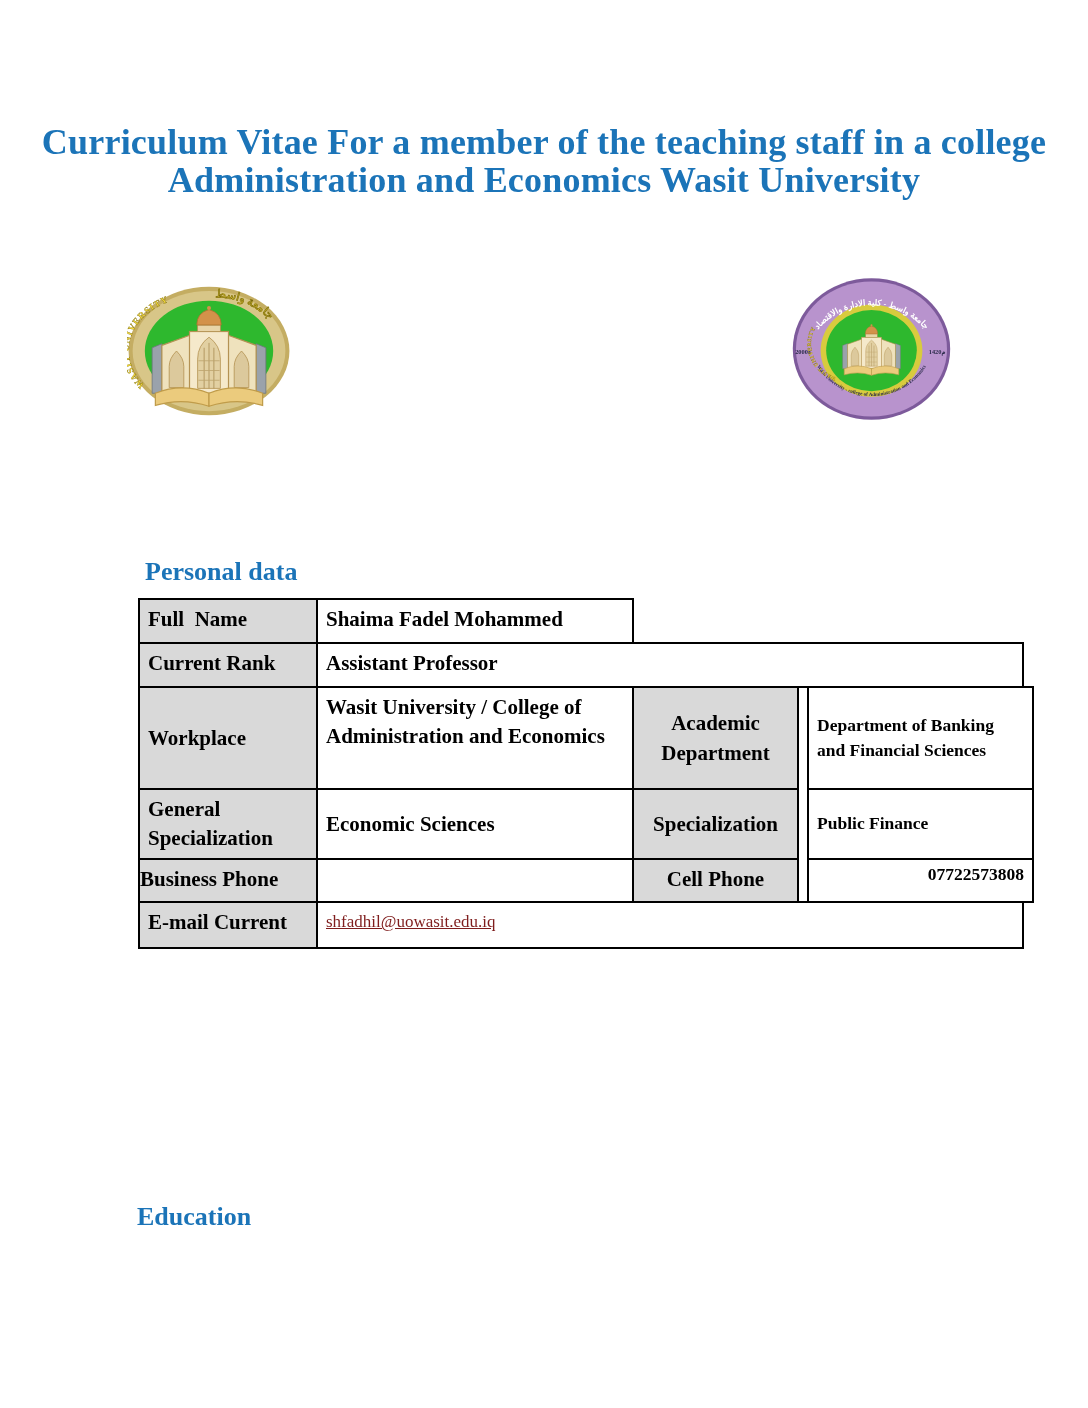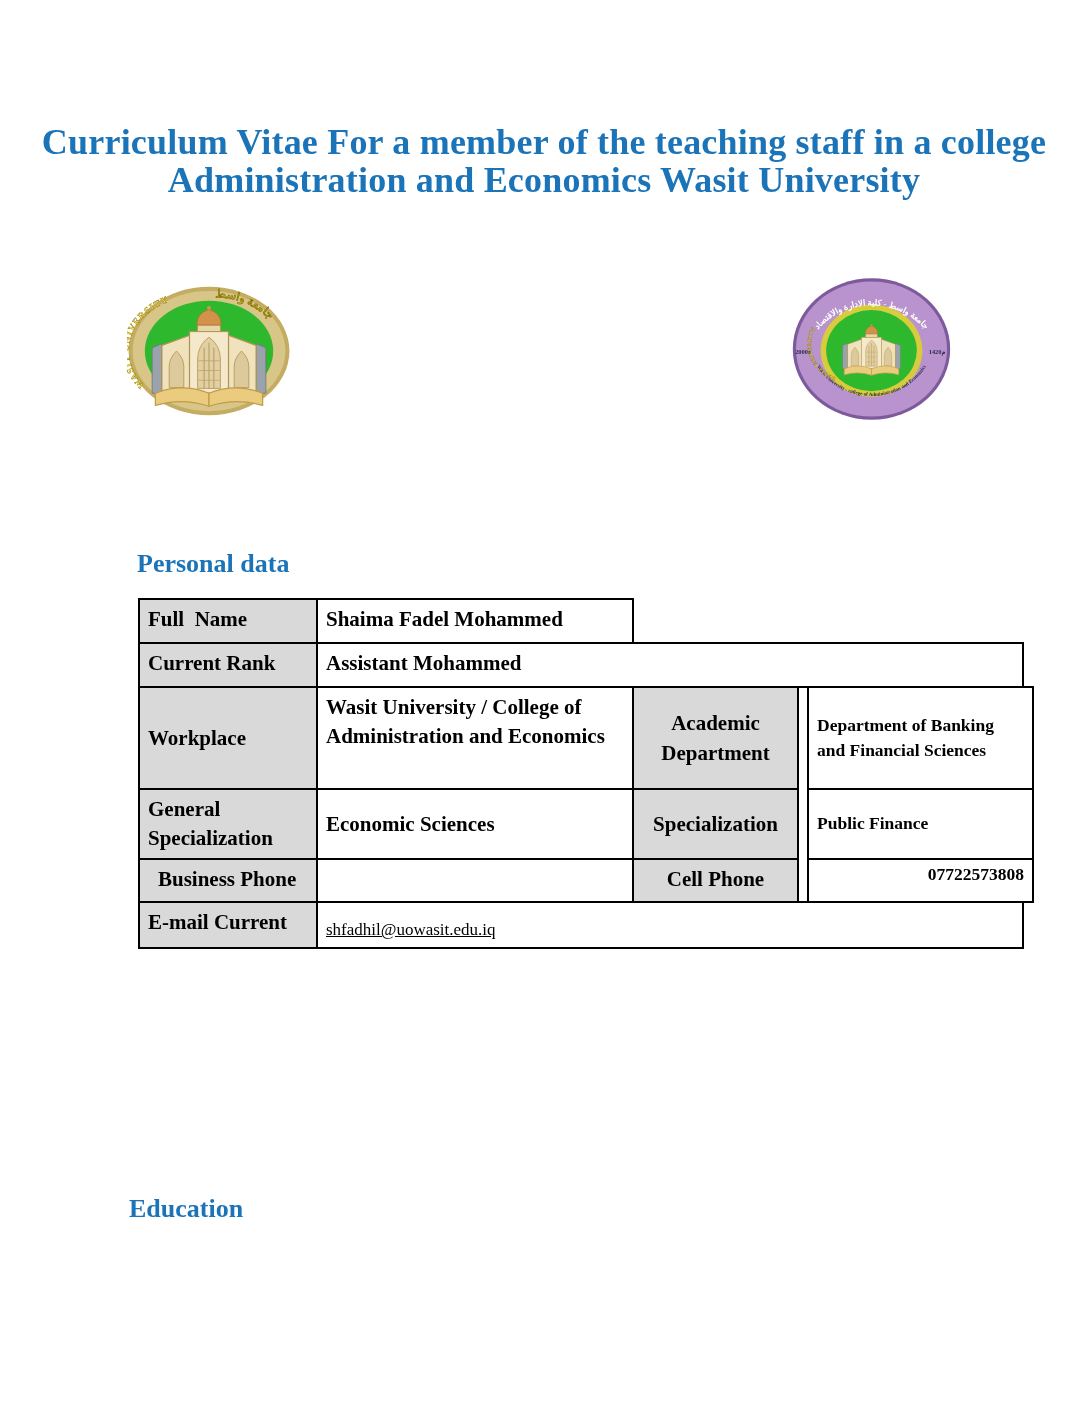--- a/index.html
+++ b/index.html
@@ -6,36 +6,36 @@
   body{width:1088px;height:1408px;position:relative;font-family:"Liberation Serif","DejaVu Serif",serif;}
   .page{position:absolute;inset:0;background:#ffffff;}
 
   .doc-title{position:absolute;left:0;top:123px;width:1088px;text-align:center;
     color:#1b74b8;font-weight:bold;font-size:36px;line-height:38px;letter-spacing:.2px;}
 
   .logo{position:absolute;}
   .logo-left{left:127px;top:286px;width:164px;height:130px;}
   .logo-right{left:792px;top:276px;width:159px;height:146px;}
 
-  .section-heading{position:absolute;color:#1b74b8;font-weight:bold;font-size:26px;margin:0;}
+  .section-heading{position:absolute;color:#1b74b8;font-weight:bold;font-size:26px;margin:8px;}
   .heading-personal{left:137px;top:549px;}
   .heading-education{left:129px;top:1194px;}
 
   .ptable{position:absolute;left:138px;top:598px;width:886px;height:351px;}
   .cell{position:absolute;box-sizing:border-box;border:2px solid #000;
     font-weight:bold;font-size:21px;line-height:1.35;color:#000;
     padding:5px 8px;display:flex;align-items:flex-start;white-space:pre-wrap;}
   .cell.label{background:#d9d9d9;}
   .cell.value{background:#ffffff;}
   .vcenter{align-items:center;}
   .hcenter{justify-content:center;text-align:center;}
   .right{justify-content:flex-end;text-align:right;}
   .small{font-size:17.5px;line-height:1.45;margin-left:10px;}
   .indent{}
-  .email-link{font-size:17px;font-weight:normal;color:#000000;text-decoration:underline;margin-top:8px;}
+  .email-link{font-size:17px;font-weight:normal;color:#7f1d1d;text-decoration:underline;}
 </style>
 </head>
 <body>
 
 <div class="page">
 
   <div class="doc-title">
     <div>Curriculum Vitae For a member of the teaching staff in a college</div>
     <div>Administration and Economics Wasit University</div>
   </div>
@@ -97,33 +97,33 @@
   </div>
 
   <h2 class="section-heading heading-personal">Personal data</h2>
 
   <div class="ptable">
 
     <div class="cell value" style="left:178px;top:0;width:318px;height:46px">Shaima Fadel Mohammed</div>
     <div class="cell label" style="left:0;top:0;width:180px;height:46px">Full  Name</div>
 
     <div class="cell label" style="left:0;top:44px;width:180px;height:46px">Current Rank</div>
-    <div class="cell value" style="left:178px;top:44px;width:708px;height:46px">Assistant Mohammed</div>
+    <div class="cell value" style="left:178px;top:44px;width:708px;height:46px">Assistant Professor</div>
 
     <div class="cell label vcenter" style="left:0;top:88px;width:180px;height:104px">Workplace</div>
     <div class="cell value" style="left:178px;top:88px;width:318px;height:104px;line-height:1.4">Wasit University / College of Administration and Economics</div>
     <div class="cell label vcenter hcenter" style="left:494px;top:88px;width:167px;height:104px;line-height:1.45">Academic Department</div>
     <div class="cell value vcenter small" style="left:659px;top:88px;width:227px;height:104px">Department of Banking and Financial Sciences</div>
 
     <div class="cell label vcenter" style="left:0;top:190px;width:180px;height:72px;line-height:1.4">General Specialization</div>
     <div class="cell value vcenter indent" style="left:178px;top:190px;width:318px;height:72px">Economic Sciences</div>
     <div class="cell label vcenter hcenter" style="left:494px;top:190px;width:167px;height:72px">Specialization</div>
     <div class="cell value vcenter small" style="left:659px;top:190px;width:227px;height:72px">Public Finance</div>
 
-    <div class="cell label" style="left:0;top:260px;width:180px;height:45px;padding-left:18px">Business Phone</div>
+    <div class="cell label" style="left:0;top:260px;width:180px;height:45px;padding-left:0">Business Phone</div>
     <div class="cell value" style="left:178px;top:260px;width:318px;height:45px"></div>
     <div class="cell label hcenter" style="left:494px;top:260px;width:167px;height:45px">Cell Phone</div>
     <div class="cell value right small" style="left:659px;top:260px;width:227px;height:45px;padding-top:2px">07722573808</div>
 
     <div class="cell label" style="left:0;top:303px;width:180px;height:48px">E-mail Current</div>
     <div class="cell value" style="left:178px;top:303px;width:708px;height:48px;padding-top:8px"><a href="#" class="email-link">shfadhil@uowasit.edu.iq</a></div>
   </div>
 
   <h2 class="section-heading heading-education">Education</h2>
 

